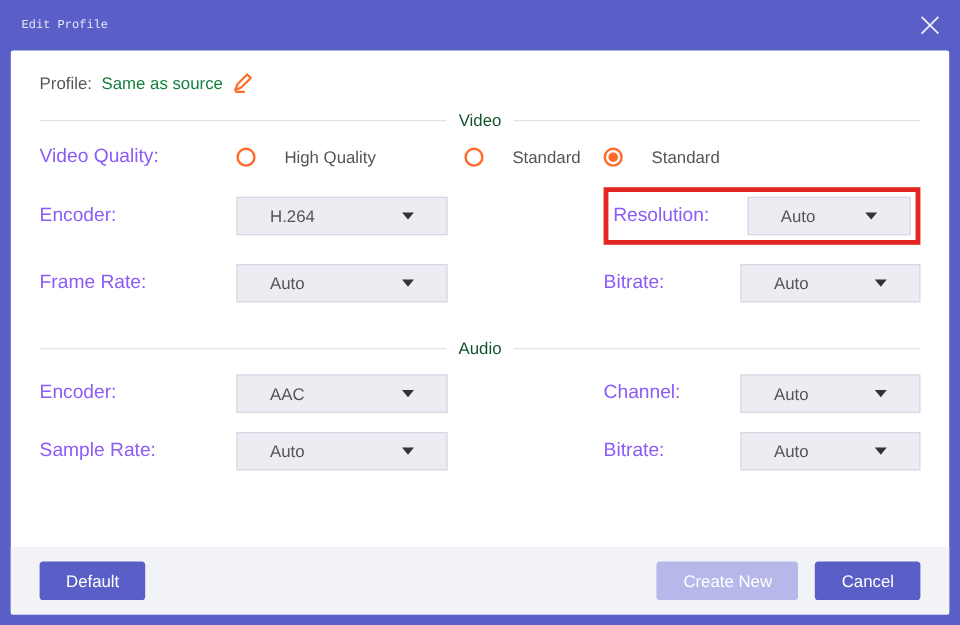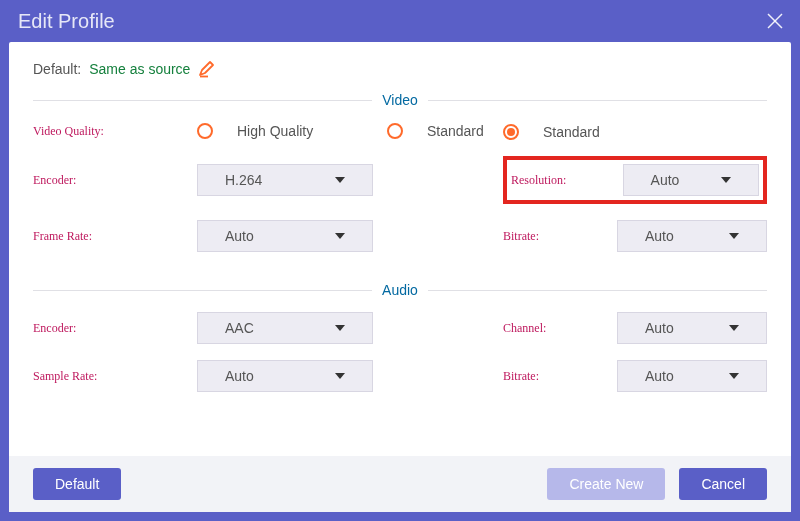--- a/index.html
+++ b/index.html
@@ -1,31 +1,31 @@
 <!DOCTYPE html>
 <html><head>
 <meta charset="utf-8">
 <style>
   * { box-sizing: border-box; margin: 0; padding: 0; font-family: Arial, Helvetica, sans-serif; }
   body { width: 800px; height: 521px; background: #5a5fc7; overflow: hidden; position: relative; }
   .titlebar { height: 42px; display: flex; align-items: center; justify-content: space-between; padding: 0 16px 0 18px; }
-  .titlebar-title { color: rgba(255,255,255,0.85); font-size: 20px; }
+  .titlebar-title { color: rgba(255,255,255,0.85); font-size: 10px; font-family: Liberation Mono, monospace; }
   .close-x { width: 18px; height: 18px; cursor: pointer; }
   .close-x svg { display: block; }
   .panel { position: absolute; left: 9px; right: 9px; top: 42px; bottom: 9px; background: #fff; border-radius: 2px; display: flex; flex-direction: column; }
   .content { flex: 1 1 auto; padding: 18px 24px 10px 24px; }
   .profile-row { display: flex; align-items: center; gap: 8px; margin-bottom: 14px; }
   .profile-label { color: #555; font-size: 14px; }
   .profile-value { color: #15803d; font-size: 14px; }
   .edit-ic { width: 18px; height: 18px; cursor: pointer; }
   .section-divider { display: flex; align-items: center; gap: 10px; margin: 6px 0 10px 0; }
   .section-divider .line { flex: 1; height: 1px; background: #e0e0e5; }
-  .section-divider .label { color: #0369a1; font-size: 14px; }
+  .section-divider .label { color: #14532d; font-size: 14px; }
   .grid { display: grid; grid-template-columns: 150px 176px 1fr 100px 150px; column-gap: 14px; row-gap: 16px; align-items: center; margin: 14px 0 30px 0; }
-  .field-label { color: #be185d; font-size: 12px; font-family: Liberation Serif, serif; }
+  .field-label { color: #8b5cf6; font-size: 16px; }
   .radio { display: inline-flex; align-items: center; gap: 24px; cursor: pointer; user-select: none; }
   .radio-ring { width: 16px; height: 16px; border: 2px solid #ff6a2b; border-radius: 50%; display: inline-flex; align-items: center; justify-content: center; }
   .radio-dot { width: 8px; height: 8px; border-radius: 50%; background: #ff6a2b; display: none; }
   .radio.selected .radio-dot { display: block; }
   .radio-text { color: #555; font-size: 14px; }
   .dropdown { width: 176px; height: 32px; background: #edecf3; border: 1px solid #d8d6e2; display: flex; align-items: center; justify-content: space-between; padding: 0 27px; cursor: pointer; }
   .dropdown-text { color: #555; font-size: 14px; }
   .dropdown-caret { width: 0; height: 0; border-left: 5px solid transparent; border-right: 5px solid transparent; border-top: 6px solid #333; }
   .spacer { width: 1px; }
   .res-highlight { grid-column: 4 / 6; display: flex; align-items: center; gap: 26px; border: 4px solid #e3261f; padding: 4px 4px; }
@@ -46,21 +46,21 @@
         <line x1="2" y1="2" x2="16" y2="16" stroke="rgba(255,255,255,0.9)" stroke-width="1.5"></line>
         <line x1="16" y1="2" x2="2" y2="16" stroke="rgba(255,255,255,0.9)" stroke-width="1.5"></line>
       </svg>
   </span>
 </div>
 
 <div class="panel">
   <div class="content">
 
     <div class="profile-row">
-      <span class="profile-label">Default:</span>
+      <span class="profile-label">Profile:</span>
       <span class="profile-value">Same as source</span>
       <span class="edit-ic">
         <svg viewBox="0 0 18 18">
             <path d="M2 15 L4 10 L12 2 L15 5 L7 13 L2 15 Z" fill="none" stroke="#ff6a2b" stroke-width="1.8" stroke-linejoin="round"></path>
             <line x1="2" y1="16.5" x2="10" y2="16.5" stroke="#ff6a2b" stroke-width="1.8"></line>
           </svg>
       </span>
     </div>
 
     <div class="section-divider">

